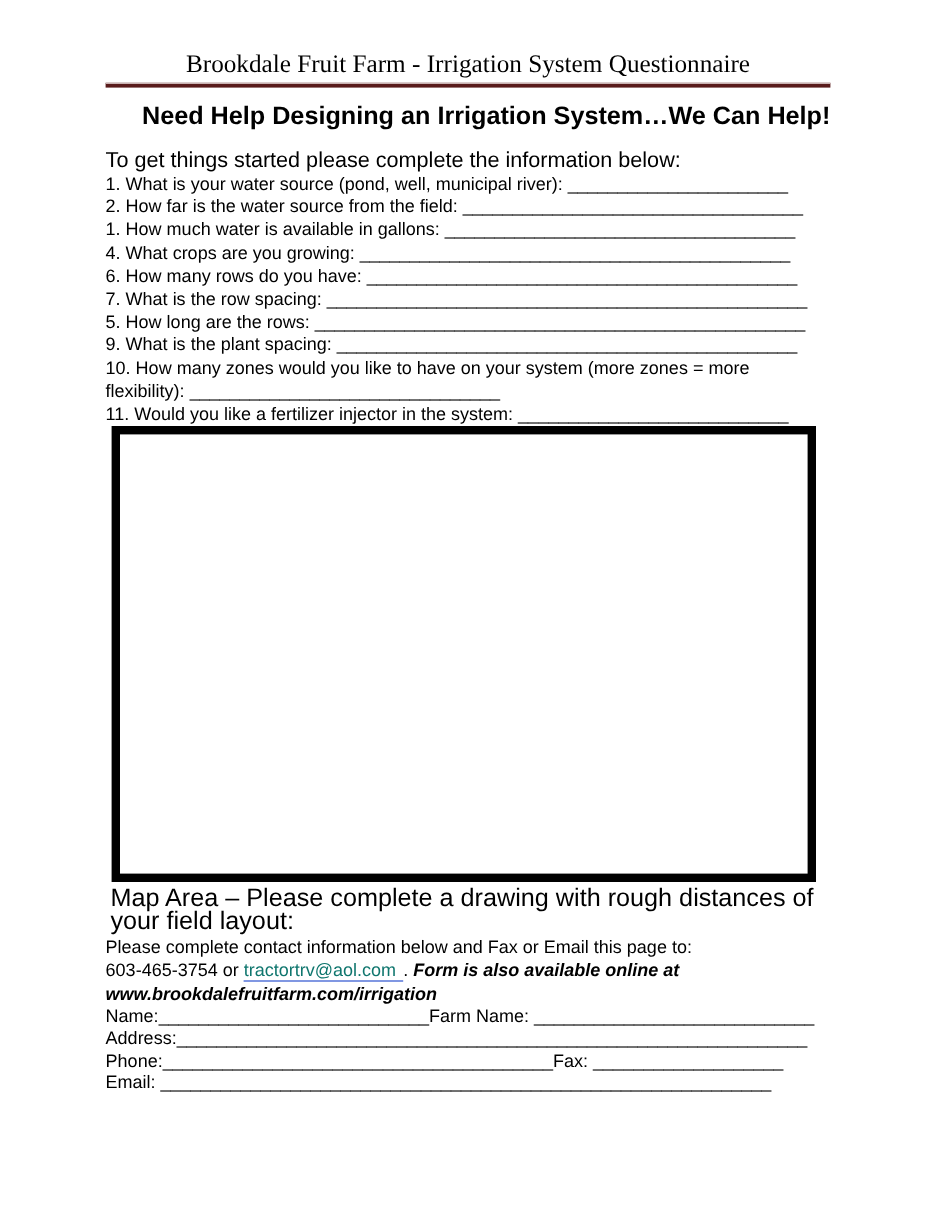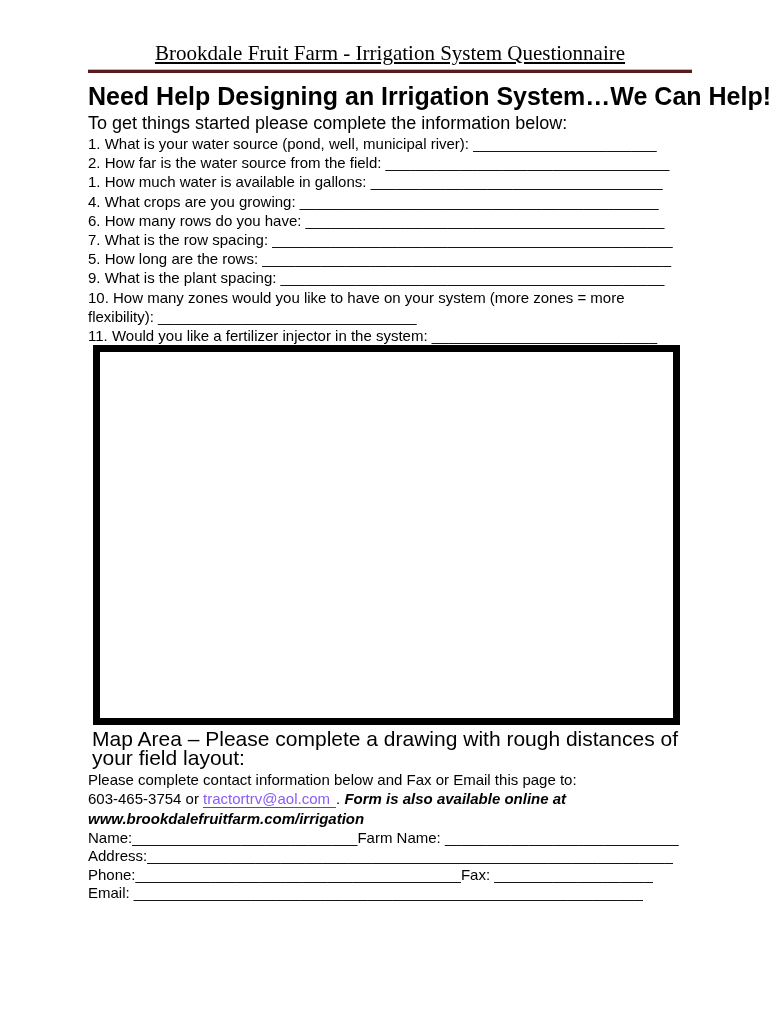--- a/index.html
+++ b/index.html
@@ -19,31 +19,30 @@
   }
   .doc-title {
     margin: 0;
     padding-top: 42px;
     font-family: "Liberation Serif", "DejaVu Serif", serif;
     font-size: 21px;
     font-weight: normal;
     line-height: 23px;
     text-align: center;
     white-space: nowrap;
-    text-decoration: underline;
   }
   .title-rule {
     height: 4px;
     margin-top: 4px;
     background: #591b1b;
     border-top: 1px solid #c9b2b2;
   }
   .main-heading {
-    margin: 12px 0 6px 0;
-    font-size: 25px;
+    margin: 12px 0 16px 0;
+    font-size: 21px;
     font-weight: bold;
     line-height: 23px;
     text-align: right;
     white-space: nowrap;
   }
   .sub-heading {
     margin: 0;
     font-size: 18px;
     line-height: 19px;
   }
@@ -119,21 +118,21 @@
       <p><span>10. How many zones would you like to have on your system (more zones = more flexibility):</span><span class="blank">&nbsp;_______________________________</span></p>
       <p><span>11. Would you like a fertilizer injector in the system:</span><span class="blank">&nbsp;___________________________</span></p>
     </div>
 
   <div class="map-box"></div>
 
   <p class="map-caption">Map Area – Please complete a drawing with rough distances of your field layout:</p>
 
   <div class="contact-block">
     <div>Please complete contact information below and Fax or Email this page to:</div>
-    <div><span>603-465-3754</span> <span>or</span> <a class="email-link" style="color: #8b5cf6; border-bottom-color: rgb(45, 83, 207);">tractortrv@aol.com</a><span>.</span> <span class="bold-txt">Form is also available online at</span></div>
+    <div><span>603-465-3754</span> <span>or</span> <a class="email-link" style="color: #0f766e; border-bottom-color: rgb(45, 83, 207);">tractortrv@aol.com</a><span>.</span> <span class="bold-txt">Form is also available online at</span></div>
     <div class="bold-txt">www.brookdalefruitfarm.com/irrigation</div>
   </div>
 
   <div class="contact-form">
       <div class="row"><span>Name:</span><span class="blank">___________________________</span><span>Farm Name: </span><span class="blank">____________________________</span></div>
       <div class="row"><span>Address:</span><span class="blank">_______________________________________________________________</span></div>
       <div class="row"><span>Phone:</span><span class="blank">_______________________________________</span><span>Fax: </span><span class="blank">___________________</span></div>
       <div class="row"><span>Email: </span><span class="blank">_____________________________________________________________</span></div>
     </div>
 

